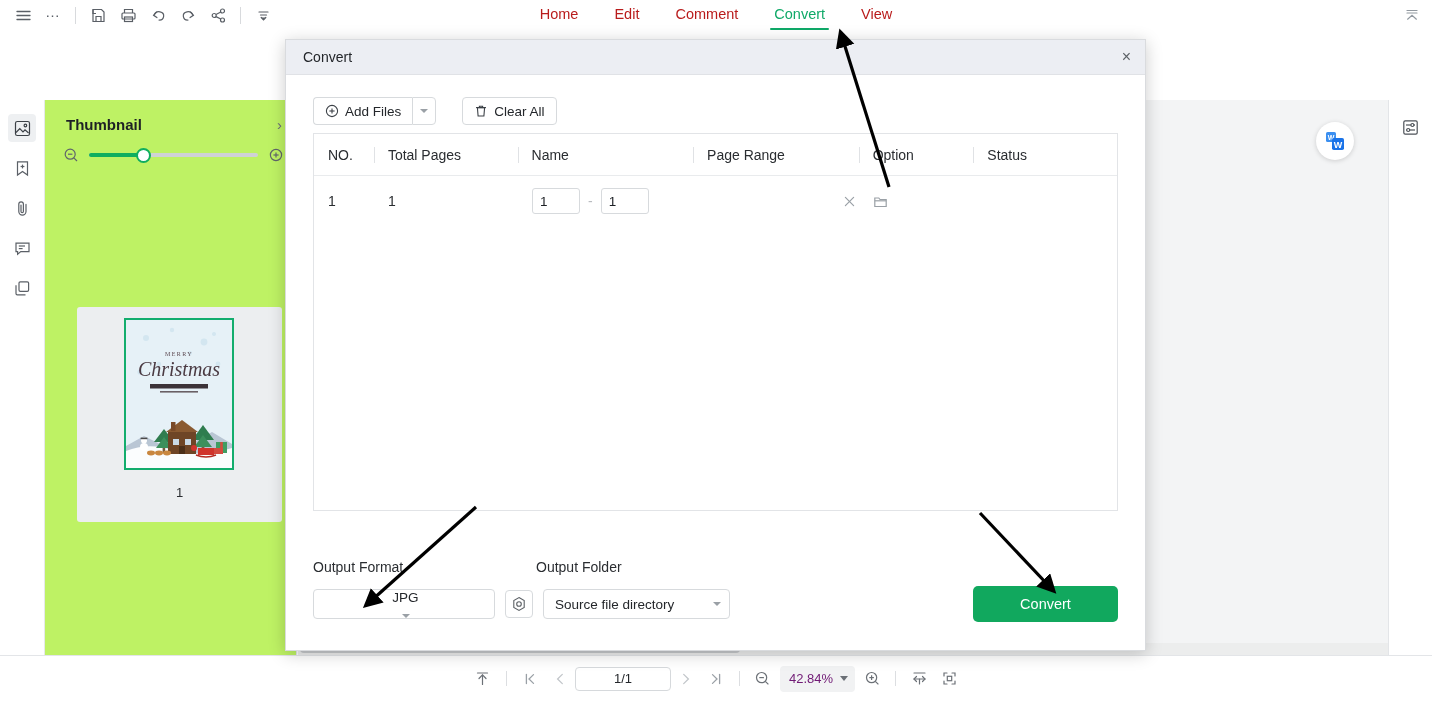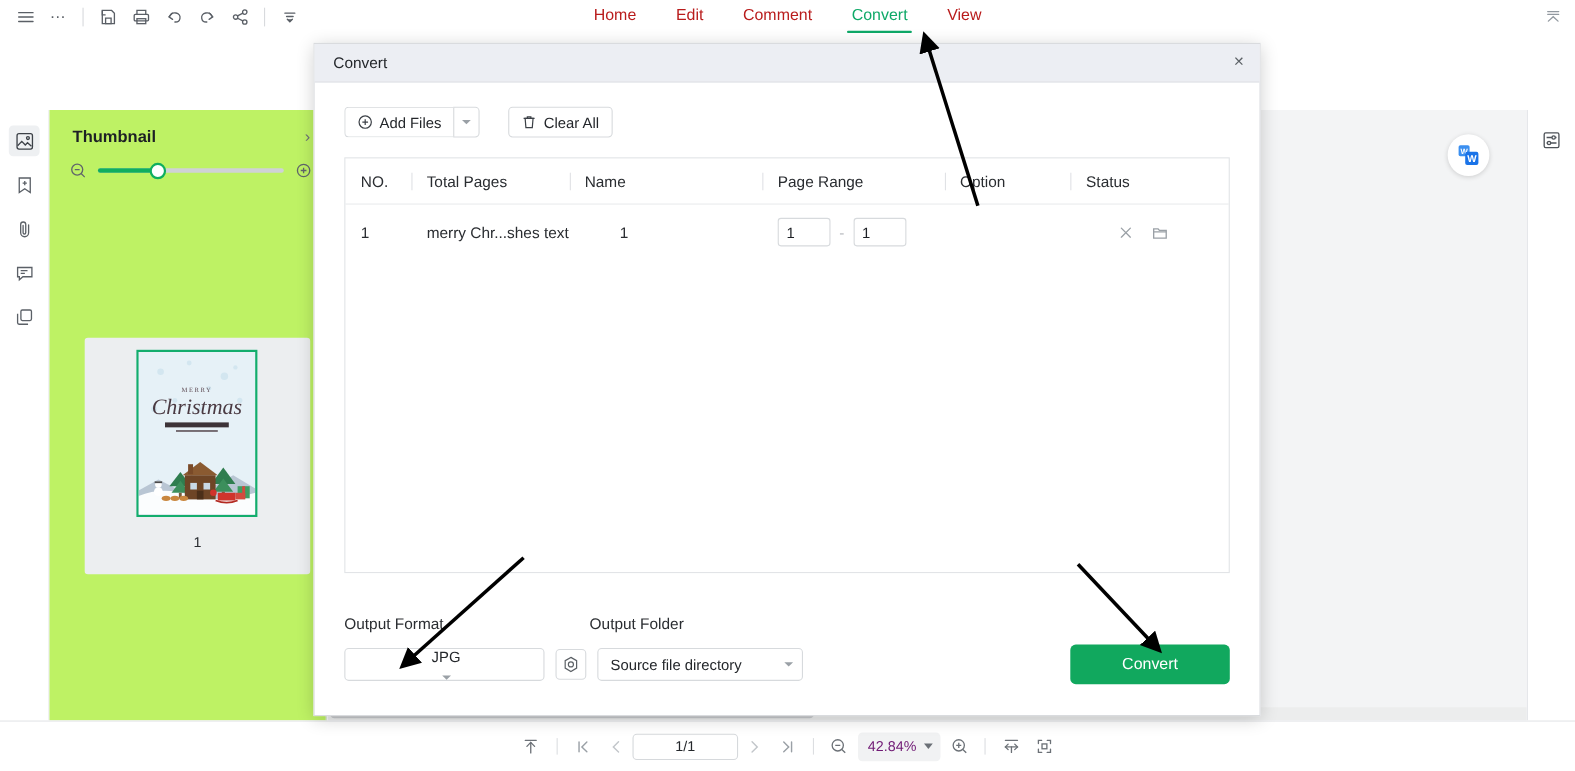--- a/index.html
+++ b/index.html
@@ -164,21 +164,21 @@
   .btnrow { display:flex; align-items:center; gap:26px; }
   .btngroup { display:flex; }
   .btn {
     height:28px; padding:0 11px; border:1px solid #d7dadd; background:#fff;
     border-radius:4px; font-size:13.5px; color:#24272b;
     display:flex; align-items:center; gap:6px; cursor:pointer;
   }
   .btn.left { border-radius:4px 0 0 4px; border-right:none; }
   .btn.arrowbit { border-radius:0 4px 4px 0; padding:0 7px; }
   .table {
-    margin-top:18px; border:1px solid #e2e4e7; height:378px; background:#fff;
+    margin-top:8px; border:1px solid #e2e4e7; height:378px; background:#fff;
     position:relative;
   }
   .thead {
     display:flex; height:42px; align-items:center;
     border-bottom:1px solid #e9ebed; font-size:14px; color:#2a2d31;
   }
   .th { position:relative; display:flex; align-items:center; height:42px; padding-left:14px; }
   .th + .th::before {
     content:""; position:absolute; left:0; top:13px; width:1px; height:16px; background:#e0e2e5;
   }
@@ -571,21 +571,20 @@
         <div class="thead">
           <div class="th c-no">NO.</div>
           <div class="th c-total">Total Pages</div>
           <div class="th c-name">Name</div>
           <div class="th c-range">Page Range</div>
           <div class="th c-option">Option</div>
           <div class="th c-status">Status</div>
         </div>
         <div class="trow">
           <div class="td c-no">1</div>
-          <div class="td c-name">merry Chr...shes text</div>
           <div class="td c-total">1</div>
           <div class="td c-range">
             <input class="rangeinput" value="1" style="">
             <span class="dash">-</span>
             <input class="rangeinput" value="1" style="">
           </div>
           <div class="td c-status"></div>
           <div class="td c-option">
             <span class="opticon">
               <svg width="15" height="15" viewBox="0 0 15 15" fill="none" stroke="#9aa0a6" stroke-width="1.2" stroke-linecap="round">

